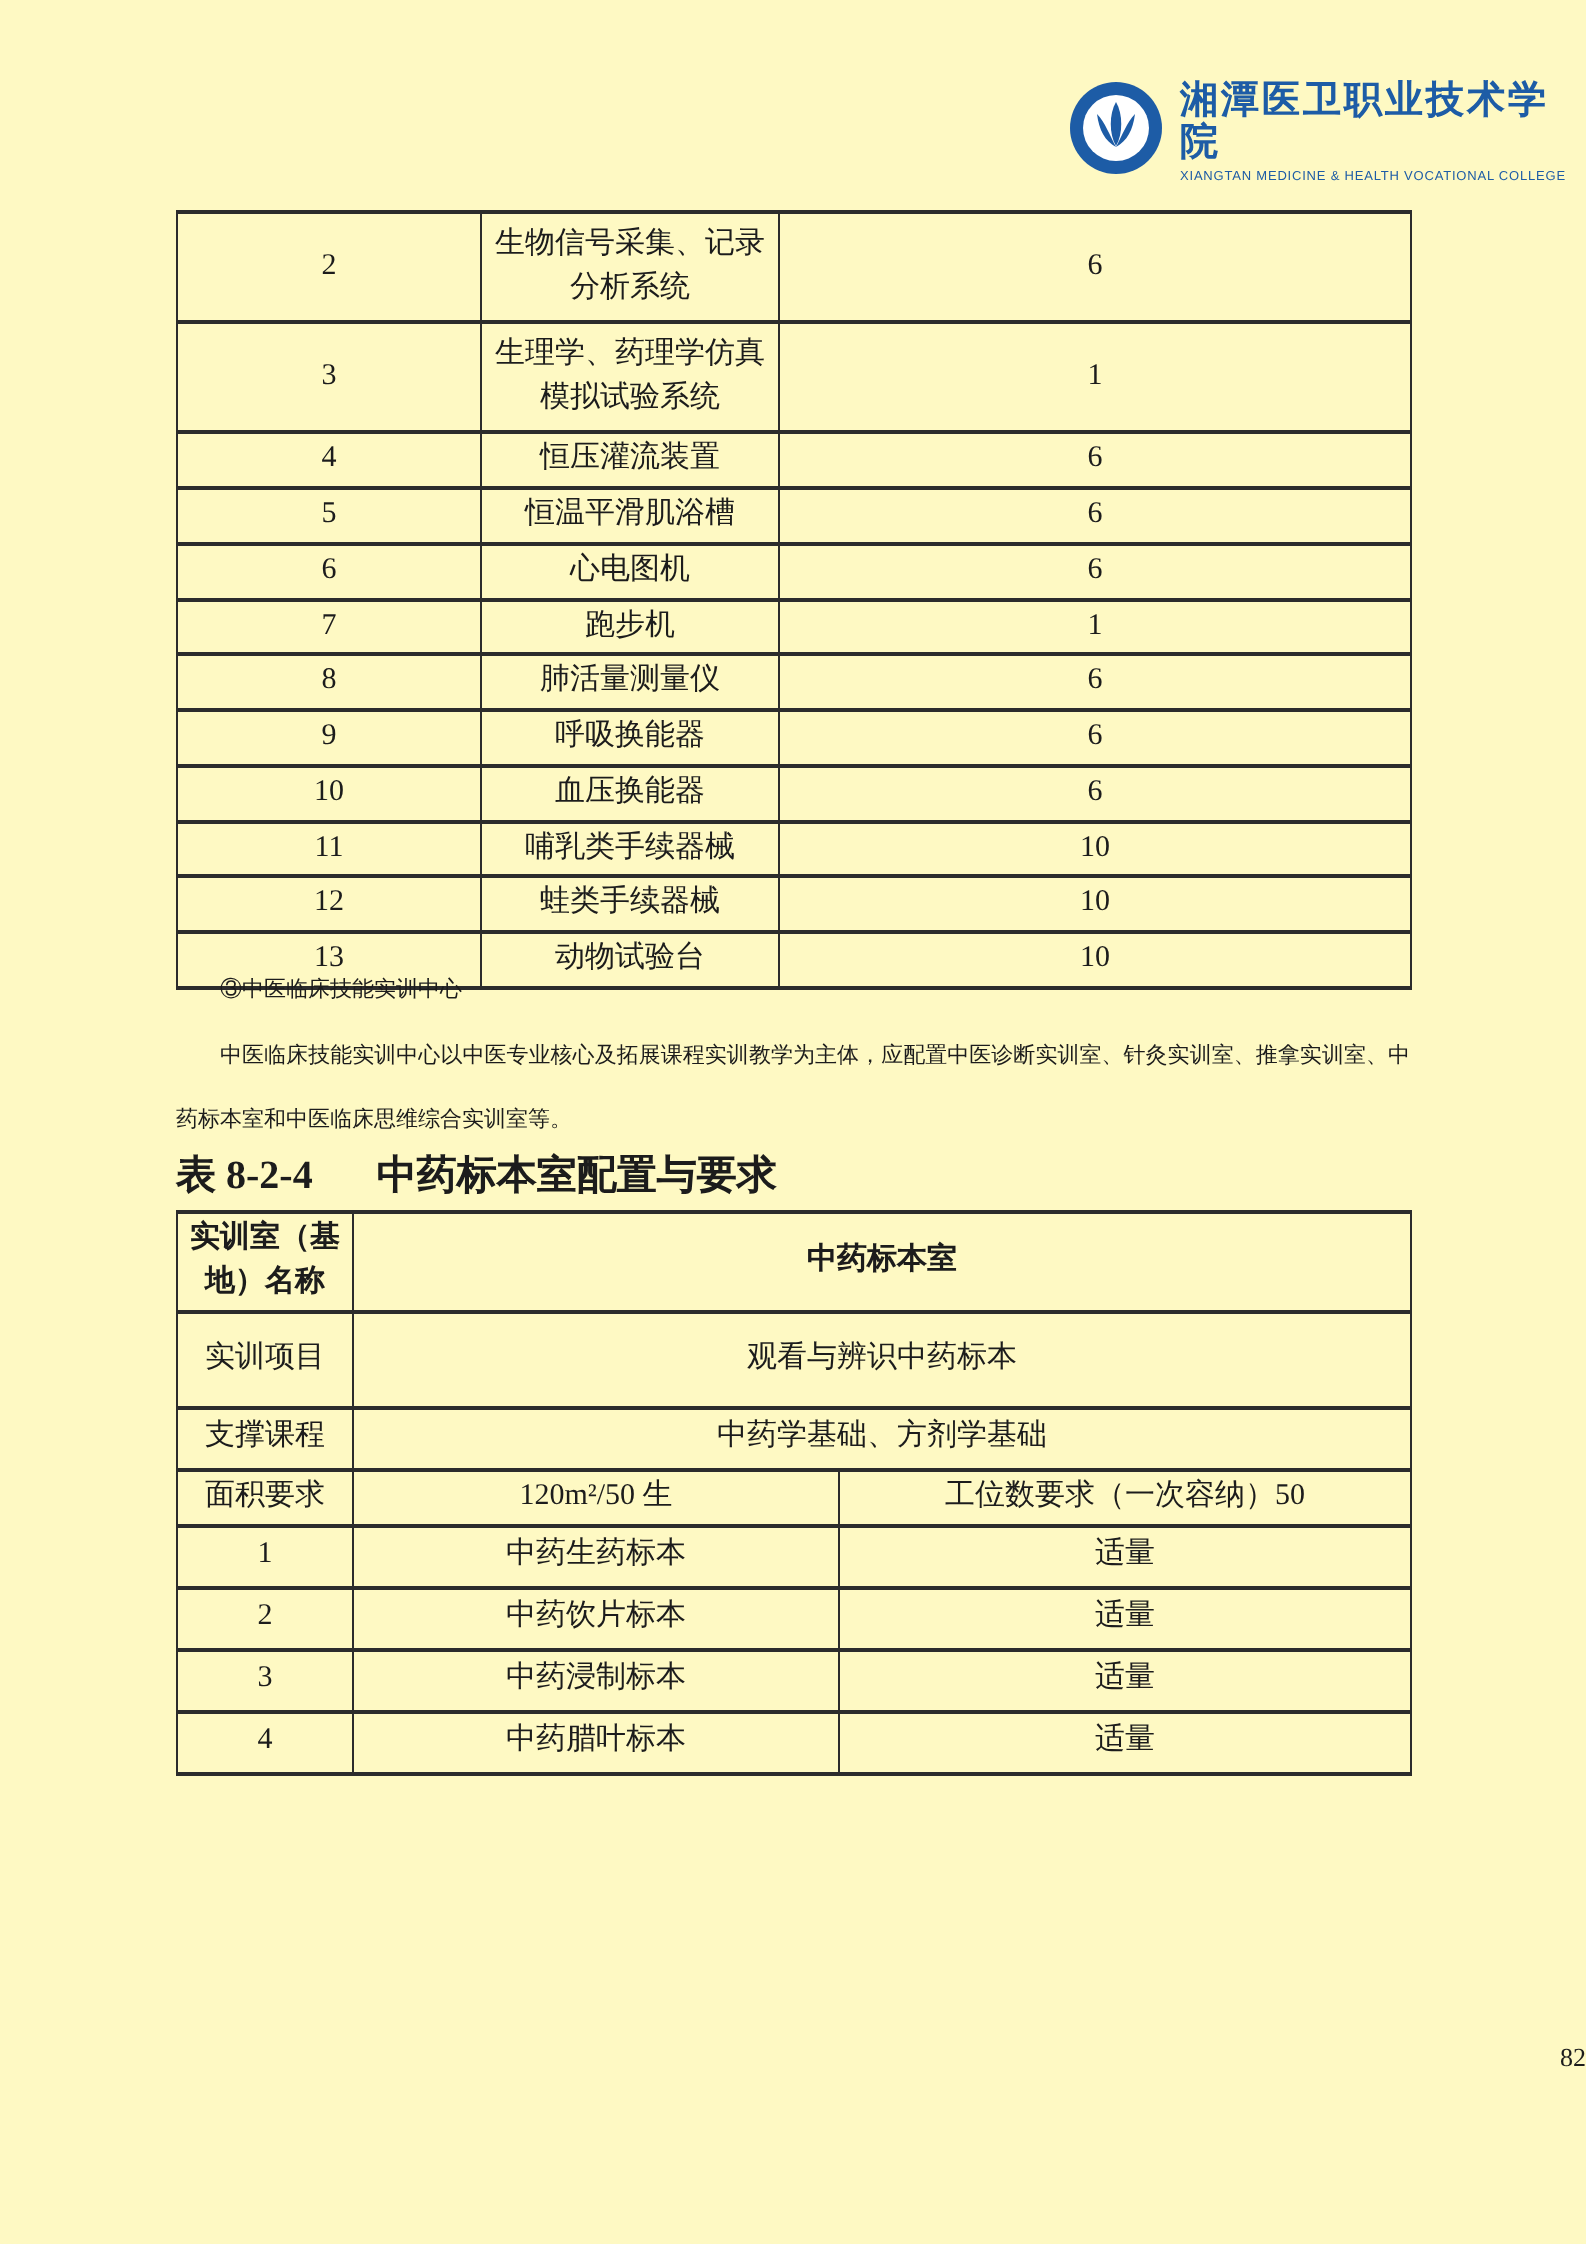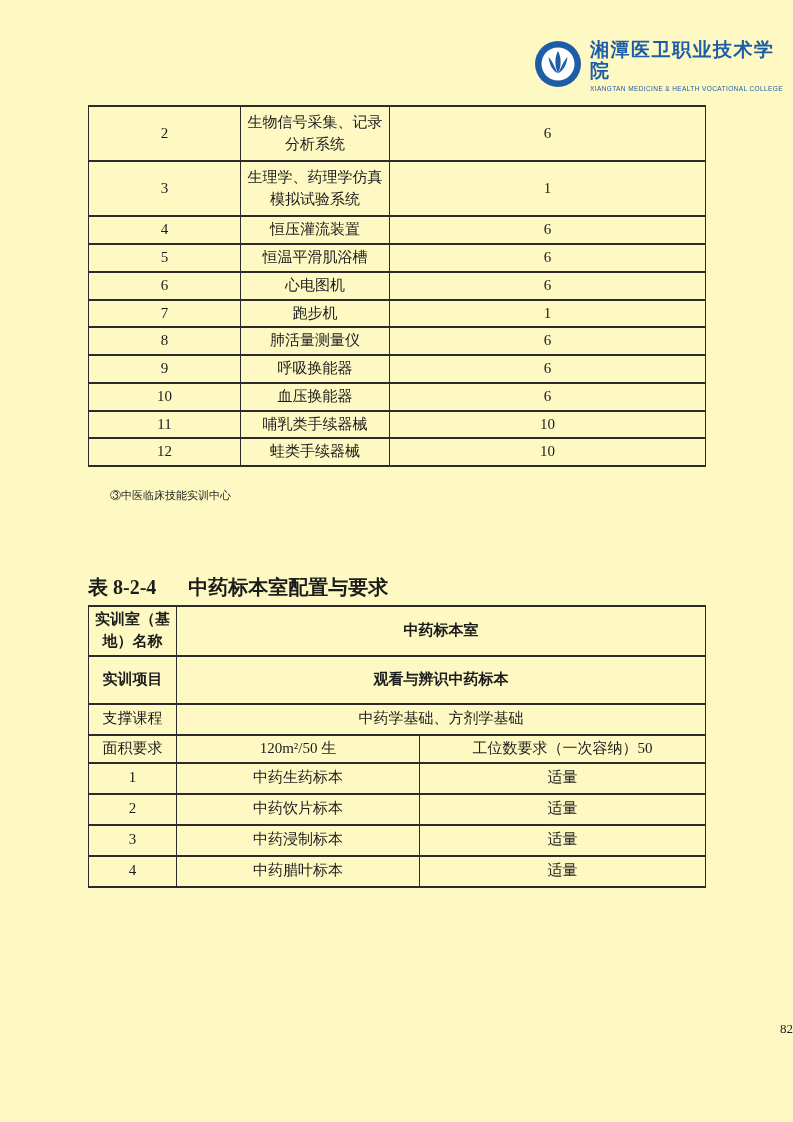--- a/index.html
+++ b/index.html
@@ -55,21 +55,21 @@
     font-size: 15px;
     line-height: 1.45;
     padding: 2px 4px;
     overflow: hidden;
   }
   .equip-table { position: absolute; top: 105px; left: 88px; }
   .spec-table  { position: absolute; top: 605px; left: 88px; }
 
   tr.h55 { height: 55px; }
   tr.h42 { height: 42px; border-radius: 16px; }
-  tr.h32 { height: 48px; font-weight: bold; }
+  tr.h32 { height: 48px; }
   tr.h31 { height: 31px; }
   tr.h28 { height: 28px; }
   tr.h27 { height: 27px; }
 
   .bold { font-weight: bold; }
 
   
   .section {
     position: absolute;
     top: 479px;
@@ -180,25 +180,31 @@
       <tr class="h27">
         <td>11</td>
         <td>哺乳类手续器械</td>
         <td>10</td>
       </tr>
       <tr class="h27">
         <td>12</td>
         <td>蛙类手续器械</td>
         <td>10</td>
       </tr>
+      <tr class="h27">
+        <td>13</td>
+        <td>动物试验台</td>
+        <td>10</td>
+      </tr>
     </tbody>
   </table>
 
   <div class="section">
     <div class="section-heading">③中医临床技能实训中心</div>
+    <p class="section-para">中医临床技能实训中心以中医专业核心及拓展课程实训教学为主体，应配置中医诊断实训室、针灸实训室、推拿实训室、中药标本室和中医临床思维综合实训室等。</p>
   </div>
 
   <div class="table-title">
     <span>表 8-2-4</span><span class="gap"></span><span>中药标本室配置与要求</span>
   </div>
 
   <table class="doc spec-table">
     <colgroup>
         <col style="width:88px">
         <col style="width:243px">

